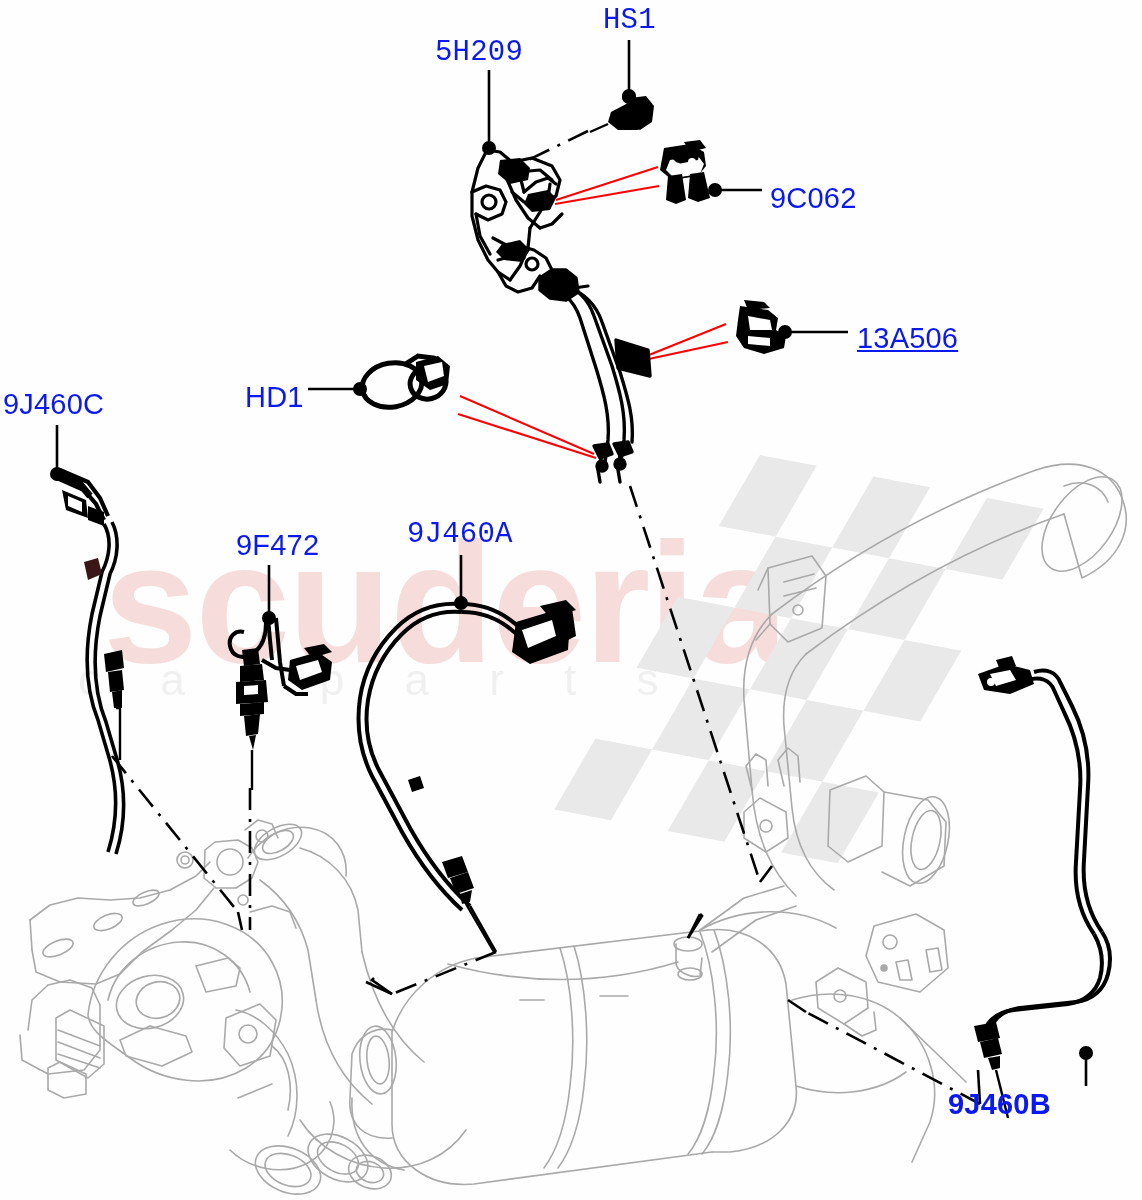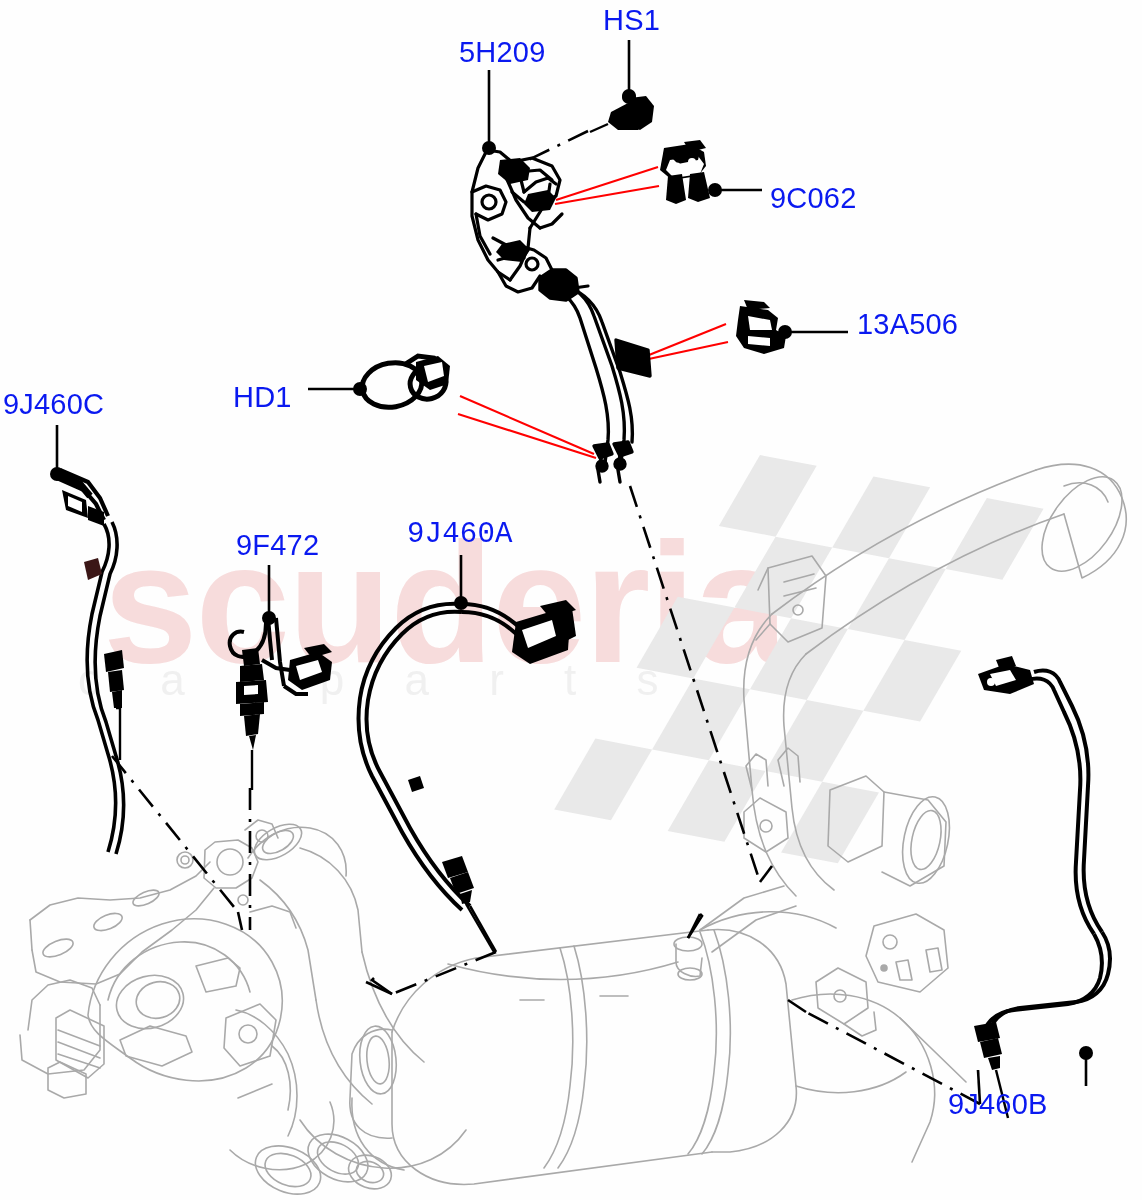--- a/index.html
+++ b/index.html
@@ -428,23 +428,23 @@
       <circle cx="715" cy="190" r="7"></circle>
       <circle cx="785" cy="332" r="7"></circle>
       <circle cx="360" cy="389" r="7"></circle>
       <circle cx="57" cy="474" r="7"></circle>
       <circle cx="269" cy="618" r="7"></circle>
       <circle cx="461" cy="603" r="7"></circle>
       <circle cx="1086" cy="1053" r="7"></circle>
     </g>
   </svg>
 
-  <div class="lbl" style="left:459px; top:36px;">5H209</div>
-  <div class="lbl" style="left:603px; top:4px;">HS1</div>
+  <div class="lbl" style="left:435px; top:36px;font-family:Liberation Mono, monospace;">5H209</div>
+  <div class="lbl" style="left:603px; top:4px;font-family:Liberation Mono, monospace;">HS1</div>
   <div class="lbl" style="left:770px; top:182px;">9C062</div>
-  <div class="lbl" style="left:857px; top:308px;">13A506</div>
-  <div class="lbl" style="left:233px; top:381px;text-align:center;">HD1</div>
+  <div class="lbl" style="left:857px; top:322px;text-decoration:underline;">13A506</div>
+  <div class="lbl" style="left:245px; top:381px;text-align:center;">HD1</div>
   <div class="lbl" style="left:3px; top:388px;">9J460C</div>
   <div class="lbl" style="left:224px; top:529px;margin-left:12px;">9F472</div>
   <div class="lbl" style="left:407px; top:518px;font-family:Liberation Mono, monospace;">9J460A</div>
-  <div class="lbl" style="left:948px; top:1088px;">9J460B</div>
+  <div class="lbl" style="left:948px; top:1088px;font-weight:bold;">9J460B</div>
 
 </div>
 
 </body></html>

